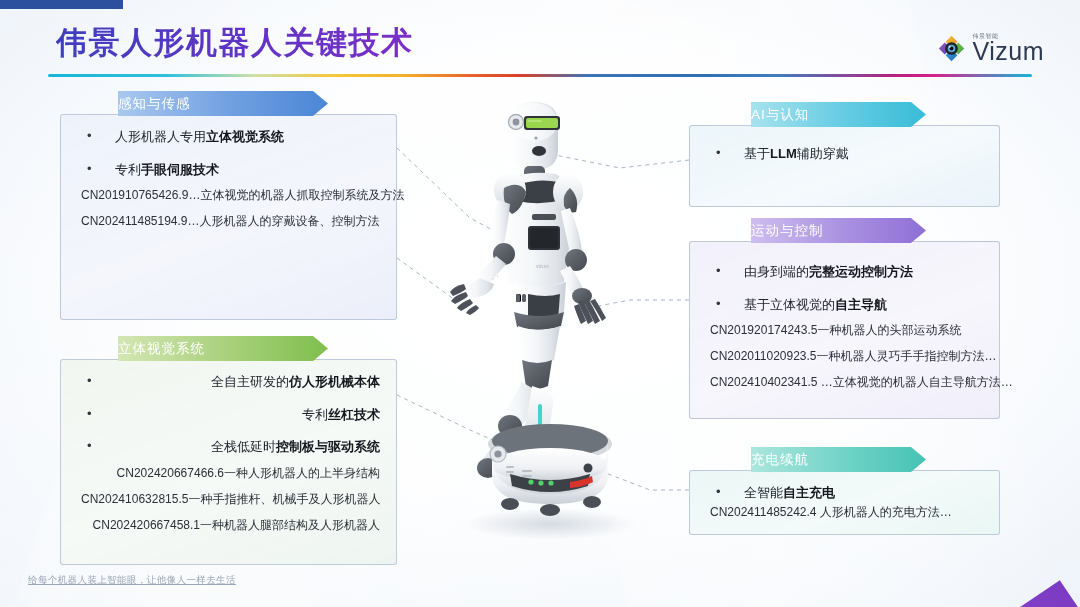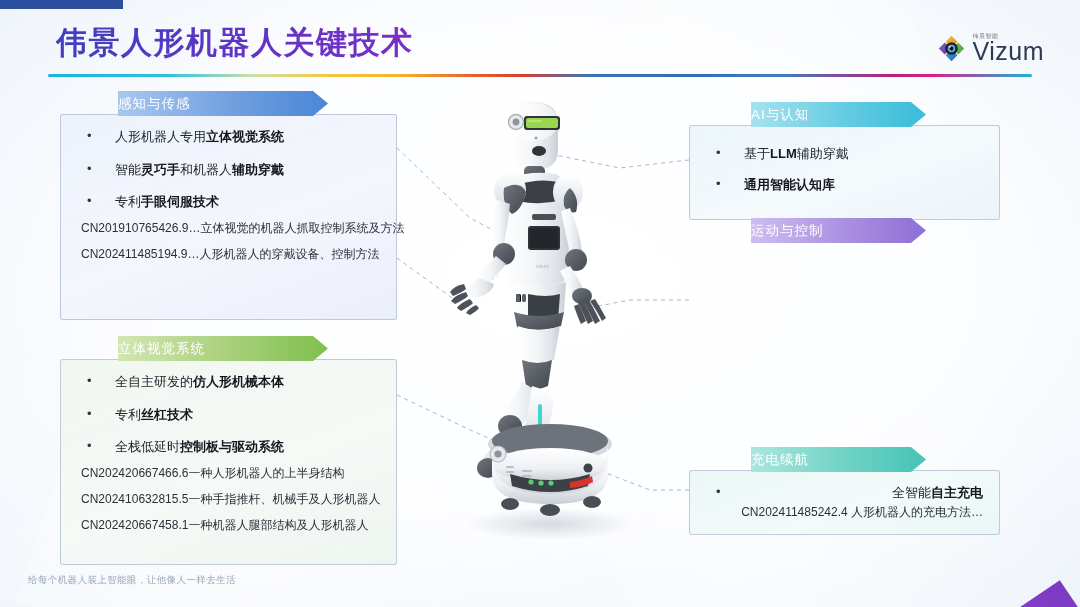--- a/index.html
+++ b/index.html
@@ -123,37 +123,37 @@
   #panel-body   { left: 60px;  top: 336px; width: 337px; }
   #panel-body .hdr  { width: 210px; margin-left: 58px; }
   #panel-ai     { left: 689px; top: 102px;  width: 311px; }
   #panel-ai .hdr    { width: 175px; margin-left: 62px; }
   #panel-motion { left: 689px; top: 218px; width: 311px; }
   #panel-motion .hdr{ width: 175px; margin-left: 62px; }
   #panel-charge { left: 689px; top: 447px; width: 311px; }
   #panel-charge .hdr{ width: 175px; margin-left: 62px; }
 
   #panel-sense .body  { min-height: 206px; }
-  #panel-body  .body  { min-height: 206px; }
+  #panel-body  .body  { min-height: 206px; text-align: right; }
   #panel-ai .body     { min-height: 82px; padding-top: 20px; }
   #panel-motion .body { min-height: 178px; padding-top: 22px; }
-  #panel-charge .body { min-height: 62px; padding-top: 14px; text-align: right; }
+  #panel-charge .body { min-height: 62px; padding-top: 14px; }
   #panel-ai .bullets li { margin-bottom: 15px; }
   #panel-charge .bullets li { margin-bottom: 4px; }
 
   
   #connectors { position: absolute; inset: 0; pointer-events: none; }
 
   
   #robot { position: absolute; left: 418px; top: 96px; width: 270px; height: 450px; }
 
   
   .footer {
     position: absolute; left: 28px; bottom: 20px;
-    font-size: 9.5px; color: #9aa6b8; letter-spacing: .4px;
+    font-size: 9.5px; color: #9aa6b8; letter-spacing: .4px; text-decoration: underline;
   }
 </style>
 </head>
 <body>
 
 <div id="slide">
 
   <div class="bg-streak streak-a"></div>
   <div class="bg-streak streak-b"></div>
   <div class="bg-streak streak-c"></div>
@@ -339,21 +339,20 @@
       <rect x="104" y="374" width="10" height="2" rx="1"></rect>
       <rect x="104" y="379" width="10" height="2" rx="1"></rect>
     </g>
   </svg>
 
   <div class="panel p-sense" id="panel-sense">
     <div class="hdr">感知与传感</div>
     <div class="body">
       <ul class="bullets">
         <li><span>人形机器人专用</span><b>立体视觉系统</b></li>
-        <li><span>智能</span><b>灵巧手</b><span>和机器人</span><b>辅助穿戴</b></li>
         <li><span>专利</span><b>手眼伺服技术</b></li>
       </ul>
       <div class="patents">
         <p>CN201910765426.9…立体视觉的机器人抓取控制系统及方法</p>
         <p>CN202411485194.9…人形机器人的穿戴设备、控制方法</p>
       </div>
     </div>
   </div>
 
   <div class="panel p-body" id="panel-body">
@@ -370,27 +369,37 @@
         <p>CN202420667458.1一种机器人腿部结构及人形机器人</p>
       </div>
     </div>
   </div>
 
   <div class="panel p-ai" id="panel-ai">
     <div class="hdr">AI与认知</div>
     <div class="body">
       <ul class="bullets">
         <li><span>基于</span><b>LLM</b><span>辅助穿戴</span></li>
-        <li><b>通用智能认知库</b></li>
       </ul>
     </div>
   </div>
 
   <div class="panel p-motion" id="panel-motion">
     <div class="hdr">运动与控制</div>
+    <div class="body">
+      <ul class="bullets">
+        <li><span>由身到端的</span><b>完整运动控制方法</b></li>
+        <li><span>基于立体视觉的</span><b>自主导航</b></li>
+      </ul>
+      <div class="patents">
+        <p>CN201920174243.5一种机器人的头部运动系统</p>
+        <p>CN202011020923.5一种机器人灵巧手手指控制方法…</p>
+        <p>CN202410402341.5 …立体视觉的机器人自主导航方法…</p>
+      </div>
+    </div>
   </div>
 
   <div class="panel p-charge" id="panel-charge">
     <div class="hdr">充电续航</div>
     <div class="body">
       <ul class="bullets">
         <li><span>全智能</span><b>自主充电</b></li>
       </ul>
       <div class="patents">
         <p>CN202411485242.4 人形机器人的充电方法…</p>

